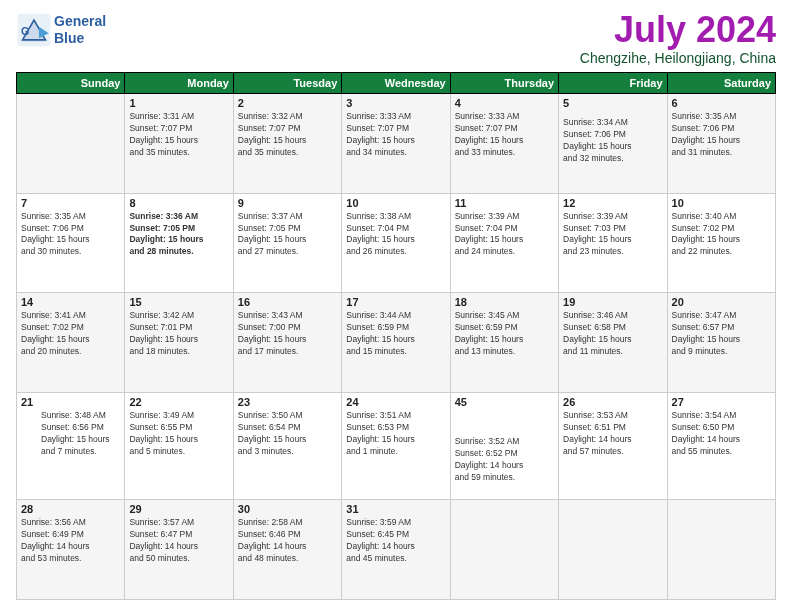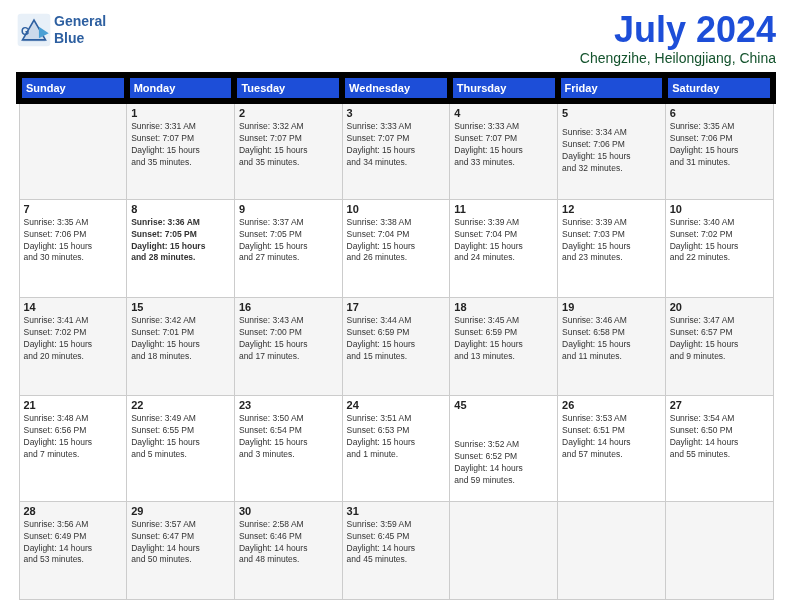--- a/index.html
+++ b/index.html
@@ -31,43 +31,43 @@
       width: 36px;
       height: 36px;
       margin-right: 2px;
     }
     .title-block {
       text-align: right;
     }
     .month-title {
       font-size: 36px;
       font-weight: bold;
-      color: #1d4ed8;
+      color: #a21caf;
       line-height: 1;
     }
     .subtitle {
       font-size: 14px;
       color: #14532d;
       margin-top: 2px;
     }
     .calendar {
       flex: 1;
       border: 1px solid #ccc;
       border-collapse: collapse;
       width: 100%;
       table-layout: fixed;
     }
     .calendar th {
-      background: #1d4ed8;
+      background: #15803d;
       color: #fff;
       font-size: 11px;
       font-weight: bold;
       padding: 4px 4px;
-      text-align: left;
-      border: 6px solid #000000;
+      text-align: right;
+      border: 1px solid #000000;
     }
     .calendar td {
       vertical-align: top;
       border: 1px solid #ccc;
       padding: 3px 4px;
       font-size: 9px;
       color: #333;
       height: 88px;
     }
     .day-num {
@@ -275,21 +275,21 @@
             <span class="day-num">20</span>
             <div class="day-info" style="white-space: pre-line;">Sunrise: 3:47 AM
 Sunset: 6:57 PM
 Daylight: 15 hours
 and 9 minutes.</div>
           </td>
         </tr>
         <tr class="row-white">
           <td>
             <span class="day-num">21</span>
-            <div class="day-info" style="white-space: pre-line;">Sunrise: 3:48 AM
+            <div class="day-info" style="white-space: pre-line; margin-left: 20px;">Sunrise: 3:48 AM
 Sunset: 6:56 PM
 Daylight: 15 hours
 and 7 minutes.</div>
           </td>
           <td>
             <span class="day-num">22</span>
             <div class="day-info" style="white-space: pre-line;">Sunrise: 3:49 AM
 Sunset: 6:55 PM
 Daylight: 15 hours
 and 5 minutes.</div>

